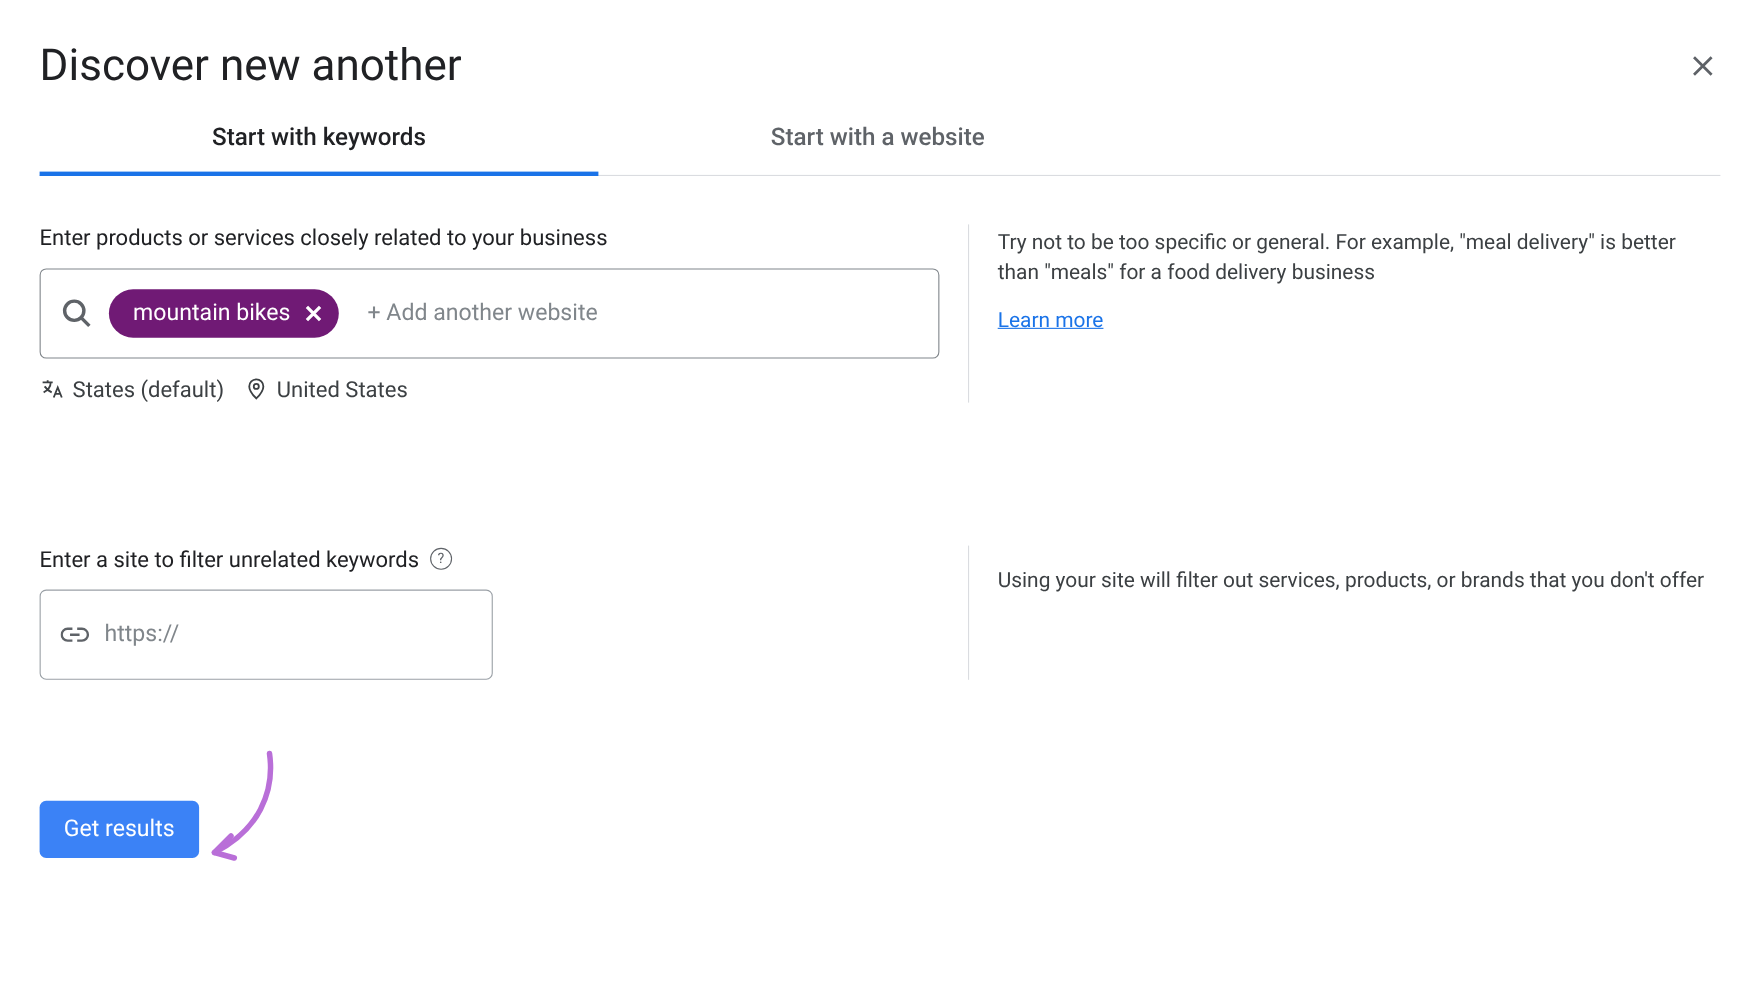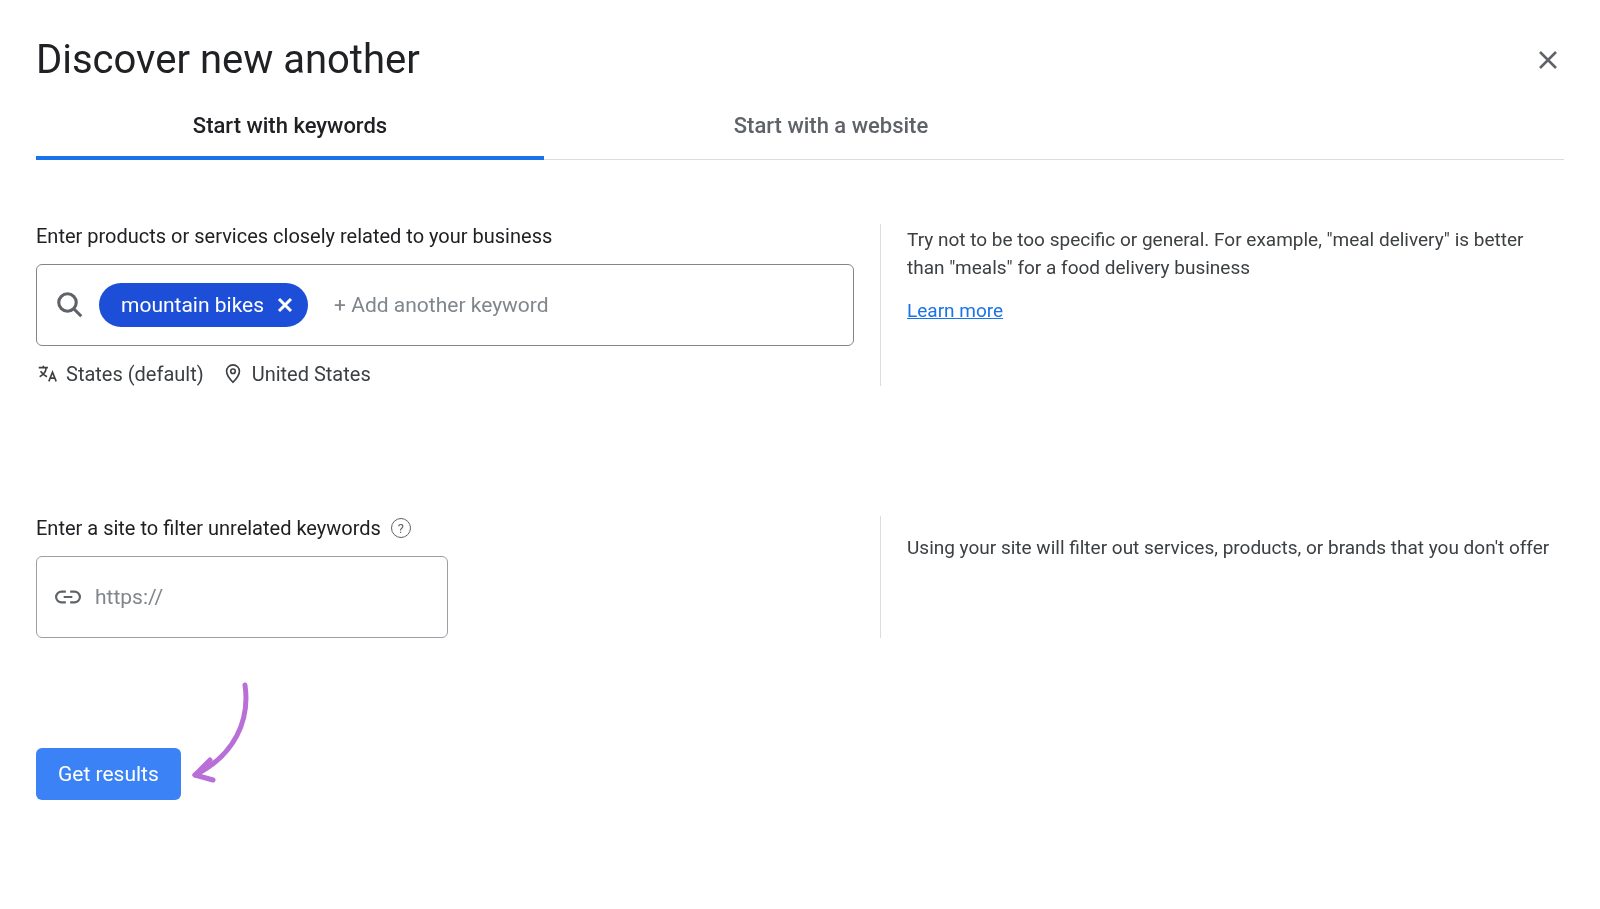--- a/index.html
+++ b/index.html
@@ -26,22 +26,21 @@
     .close-btn {
       font-size: 28px;
       color: #5f6368;
       cursor: pointer;
       margin-top: 10px;
       margin-right: 4px;
     }
     .tabs {
       display: flex;
       border-bottom: 1px solid #dadce0;
-      margin-bottom: 64px;
-      gap: 33px;
+      margin-bottom: 44px;
     }
     .tab {
       flex: 0 0 auto;
       padding: 0 0 18px 0;
       font-size: 22px;
       font-weight: 500;
       color: #5f6368;
       cursor: pointer;
       text-align: center;
     }
@@ -85,21 +84,21 @@
       width: 818px;
     }
     .search-icon-svg {
       width: 30px;
       height: 30px;
       stroke: #5f6368;
       fill: none;
       stroke-width: 2.5;
     }
     .chip {
-      background: #1d4ed8;
+      background: #701a75;
       color: #fff;
       border-radius: 26px;
       padding: 10px 14px 10px 22px;
       font-size: 21px;
       display: flex;
       align-items: center;
       gap: 12px;
     }
     .chip-remove {
       width: 18px;
@@ -255,21 +254,21 @@
           <line x1="21" y1="21" x2="15" y2="15"></line>
         </svg>
         <div class="chip">
           <span>mountain bikes</span>
           <span class="chip-remove">
             <svg viewBox="0 0 16 16">
                   <path d="M2 2 L14 14 M14 2 L2 14"></path>
                 </svg>
           </span>
         </div>
-        <span class="add-keyword-placeholder">+ Add another keyword</span>
+        <span class="add-keyword-placeholder">+ Add another website</span>
       </div>
 
       <div class="settings-row">
         <div class="settings-item">
           <svg class="lang-icon" viewBox="0 0 24 24" fill="none" stroke="#3c4043" stroke-width="1.8">
             <path d="M3 5 h10 M8 3 v2 M11 5 c0 4 -3 8 -7 10 M5 9 c2 3 5 5 7 6"></path>
             <path d="M14 20 l4 -10 l4 10 M15.5 16.5 h5"></path>
           </svg>
           <span>States (default)</span>
         </div>

